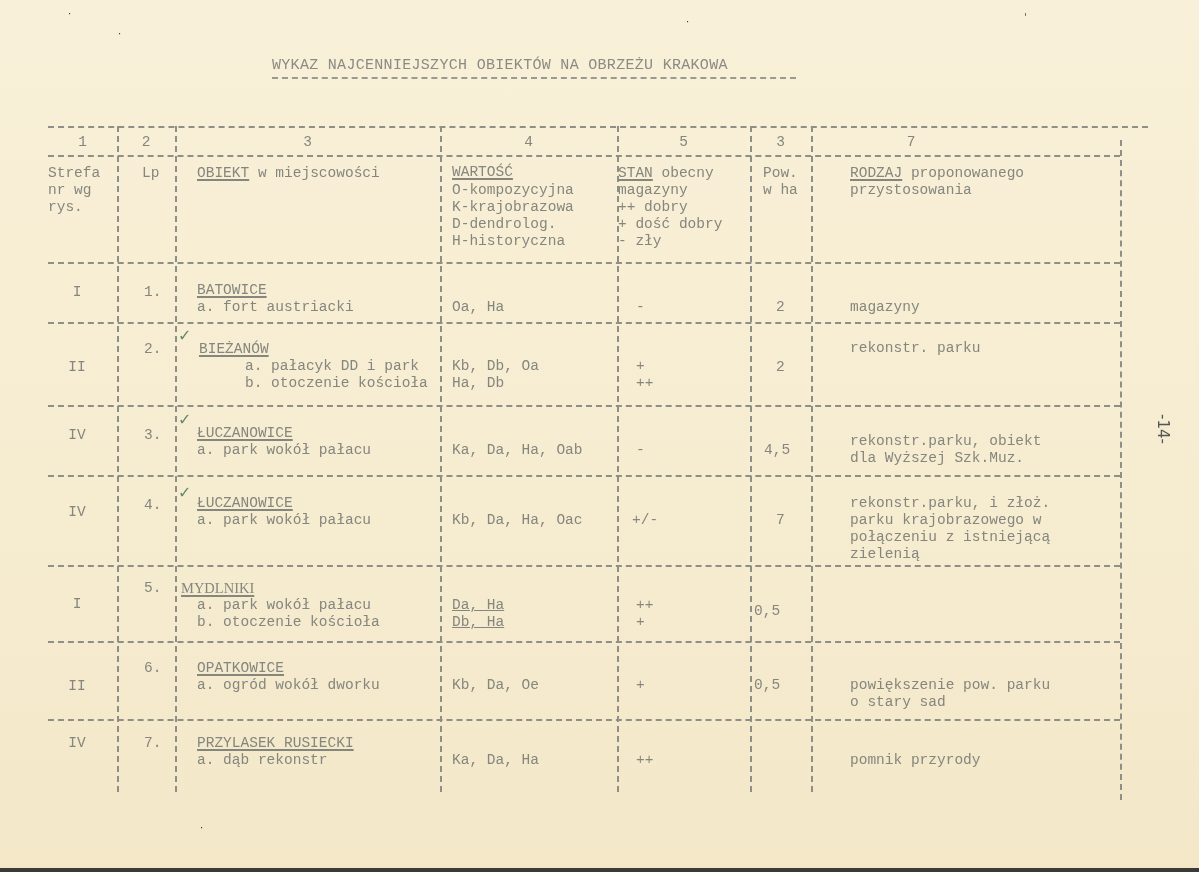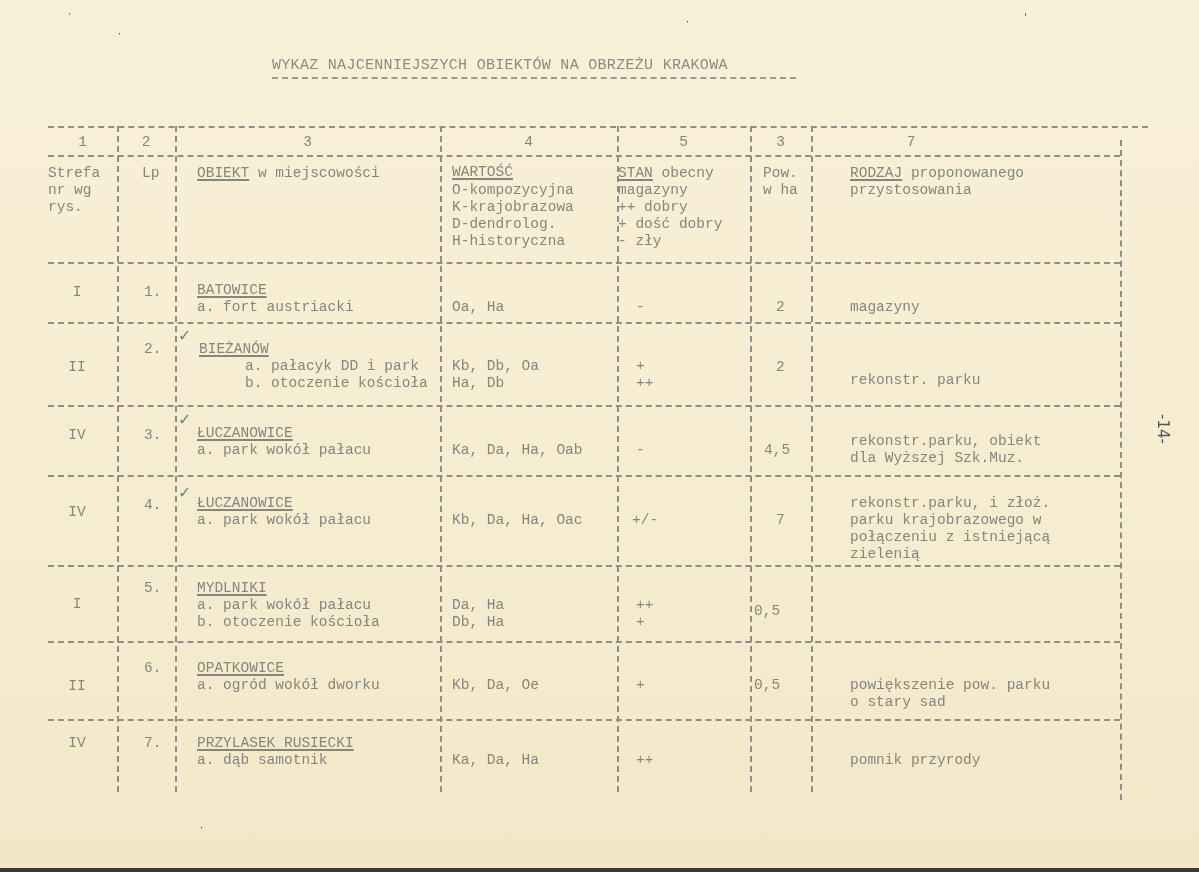--- a/index.html
+++ b/index.html
@@ -110,21 +110,21 @@
   <div class="cell" style="left:144px;top:341px;">2.</div>
   <div class="check" style="left:178px;top:326px;">✓</div>
   <div class="cell u" style="left:191px;top:341px;margin-left:8px;">BIEŻANÓW</div>
   <div class="cell" style="left:197px;top:358px;margin-left:48px;">a. pałacyk DD i park
 b. otoczenie kościoła</div>
   <div class="cell" style="left:452px;top:358px;">Kb, Db, Oa
 Ha, Db</div>
   <div class="cell" style="left:636px;top:358px;">+
 ++</div>
   <div class="cell" style="left:776px;top:359px;">2</div>
-  <div class="cell" style="left:850px;top:372px;text-align:right;">rekonstr. parku</div>
+  <div class="cell" style="left:850px;top:340px;text-align:right;">rekonstr. parku</div>
 </div>
 
 <div>
   <div class="cell center" style="left:48px;top:427px;width:58px;">IV</div>
   <div class="cell" style="left:144px;top:427px;">3.</div>
   <div class="check" style="left:178px;top:410px;">✓</div>
   <div class="cell u" style="left:197px;top:425px;">ŁUCZANOWICE</div>
   <div class="cell" style="left:197px;top:442px;">a. park wokół pałacu</div>
   <div class="cell" style="left:452px;top:442px;">Ka, Da, Ha, Oab</div>
   <div class="cell" style="left:636px;top:442px;">-</div>
@@ -144,24 +144,24 @@
   <div class="cell" style="left:776px;top:512px;">7</div>
   <div class="cell" style="left:850px;top:495px;">rekonstr.parku, i złoż.
 parku krajobrazowego w
 połączeniu z istniejącą
 zielenią</div>
 </div>
 
 <div>
   <div class="cell center" style="left:48px;top:596px;width:58px;">I</div>
   <div class="cell" style="left:144px;top:580px;">5.</div>
-  <div class="cell u" style="left:197px;top:580px;">MYDLNIKI</div>
+  <div class="cell u" style="left:181px;top:580px;font-family:Liberation Serif, serif;">MYDLNIKI</div>
   <div class="cell" style="left:197px;top:597px;">a. park wokół pałacu
 b. otoczenie kościoła</div>
-  <div class="cell" style="left:452px;top:597px;">Da, Ha
+  <div class="cell" style="left:452px;top:597px;text-decoration:underline;">Da, Ha
 Db, Ha</div>
   <div class="cell" style="left:636px;top:597px;">++
 +</div>
   <div class="cell" style="left:754px;top:603px;">0,5</div>
   <div class="cell" style="left:850px;top:597px;"></div>
 </div>
 
 <div>
   <div class="cell center" style="left:48px;top:678px;width:58px;">II</div>
   <div class="cell" style="left:144px;top:660px;">6.</div>
@@ -171,20 +171,20 @@
   <div class="cell" style="left:636px;top:677px;">+</div>
   <div class="cell" style="left:754px;top:677px;">0,5</div>
   <div class="cell" style="left:850px;top:677px;">powiększenie pow. parku
 o stary sad</div>
 </div>
 
 <div>
   <div class="cell center" style="left:48px;top:735px;width:58px;">IV</div>
   <div class="cell" style="left:144px;top:735px;">7.</div>
   <div class="cell u" style="left:197px;top:735px;">PRZYLASEK RUSIECKI</div>
-  <div class="cell" style="left:197px;top:752px;">a. dąb samotnik</div>
+  <div class="cell" style="left:197px;top:752px;">a. dąb rekonstr</div>
   <div class="cell" style="left:452px;top:752px;">Ka, Da, Ha</div>
   <div class="cell" style="left:636px;top:752px;">++</div>
   <div class="cell" style="left:850px;top:752px;">pomnik przyrody</div>
 </div>
 
 <div class="page-num">-14-</div>
 <div class="bottom-edge"></div>
 
 </body></html>

